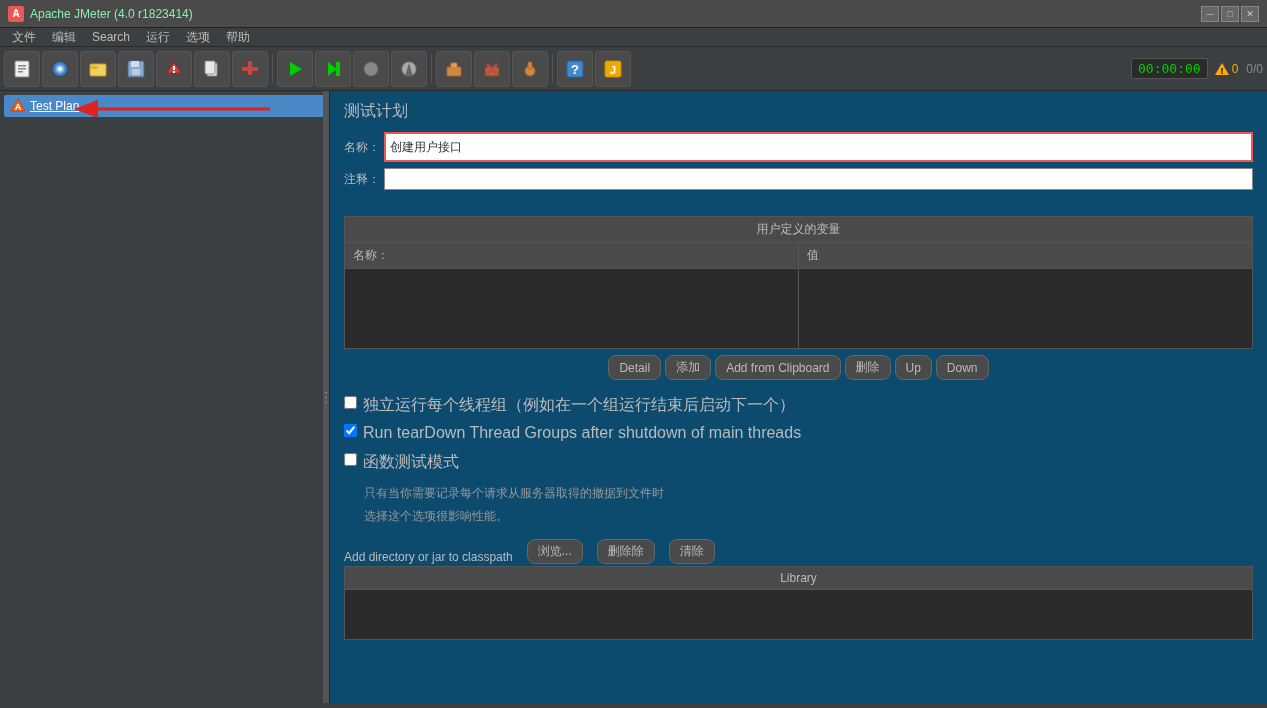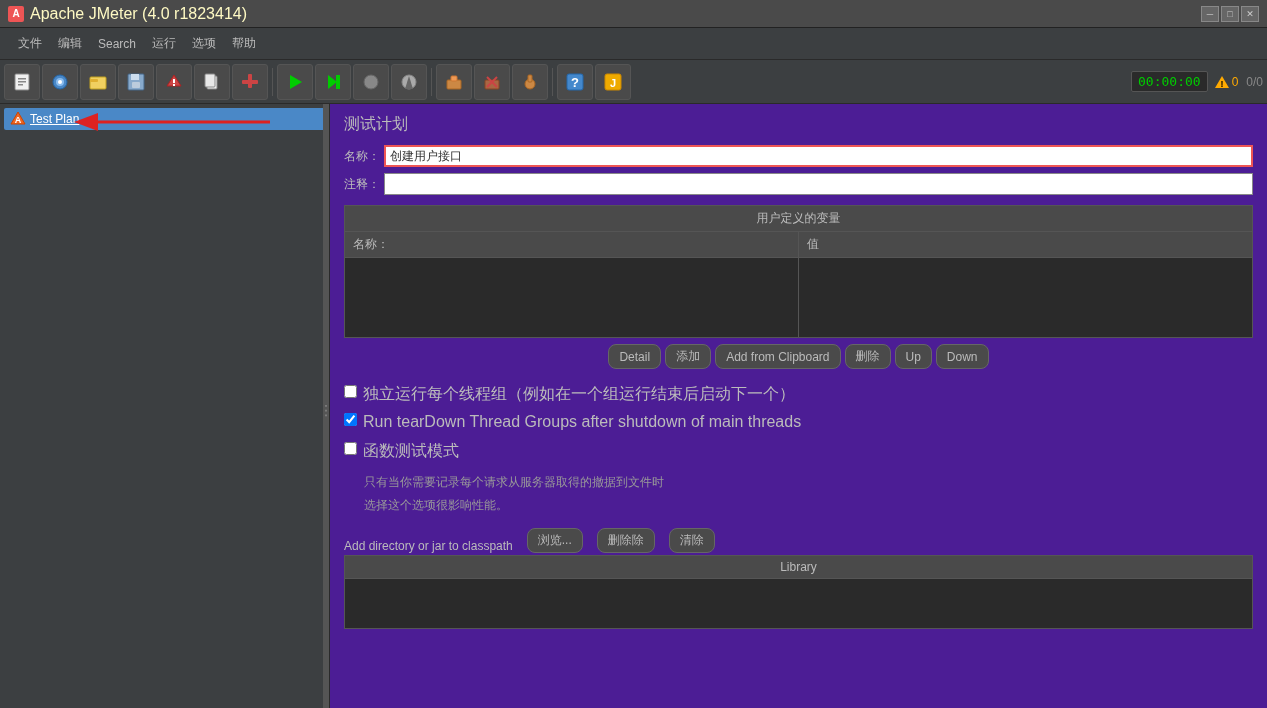--- a/index.html
+++ b/index.html
@@ -24,42 +24,42 @@
       border-bottom: 1px solid #222;
     }
     #titlebar-icon {
       width: 16px; height: 16px;
       background: #e55; border-radius: 2px;
       display: flex; align-items: center; justify-content: center;
       font-size: 10px; color: white; font-weight: bold;
     }
     #titlebar-title {
       flex: 1;
-      font-size: 16px;
-      color: #fef9c3;
+      font-size: 12px;
+      color: #86efac;
     }
     #titlebar-controls {
       display: flex; gap: 2px;
     }
     .win-btn {
       width: 18px; height: 16px;
       background: #666;
       border: 1px solid #888;
       cursor: pointer;
       display: flex; align-items: center; justify-content: center;
       font-size: 9px; color: #ccc;
     }
 
     
     #menubar {
       background: #3c3f41;
-      height: 32px;
+      height: 19px;
       display: flex;
       align-items: center;
-      padding: 0 10px;
+      padding: 0 4px;
       border-bottom: 1px solid #2a2a2a;
     }
     .menu-item {
       padding: 2px 8px;
       cursor: pointer;
       color: #bbbbbb;
       font-size: 12px;
     }
 
     
@@ -126,21 +126,21 @@
     #red-arrow {
       position: absolute;
       top: -2px;
       left: 70px;
       pointer-events: none;
     }
 
     
     #content {
       flex: 1;
-      background: #4c1d95;
+      background: #0c4a6e;
       padding: 10px 14px;
       overflow-y: auto;
     }
 
     .section-title {
       font-size: 16px;
       color: #bbbbbb;
       margin-bottom: 10px;
       font-weight: normal;
     }
@@ -156,35 +156,35 @@
       font-size: 12px;
       flex-shrink: 0;
     }
     .form-input {
       flex: 1;
       background: #fff;
       border: 2px solid #e55;
       color: #333;
       padding: 2px 4px;
       font-size: 12px;
-      height: 22px;
+      height: 30px;
     }
     .form-input-plain {
       flex: 1;
       background: #fff;
       border: 1px solid #888;
       color: #333;
       padding: 2px 4px;
       font-size: 12px;
       height: 22px;
     }
 
     
     .udv-section {
-      margin-top: 10px;
+      margin-top: 26px;
     }
     .udv-title {
       text-align: center;
       background: #4a4a4a;
       padding: 4px;
       color: #bbbbbb;
       font-size: 12px;
       border: 1px solid #555;
       border-bottom: none;
     }

